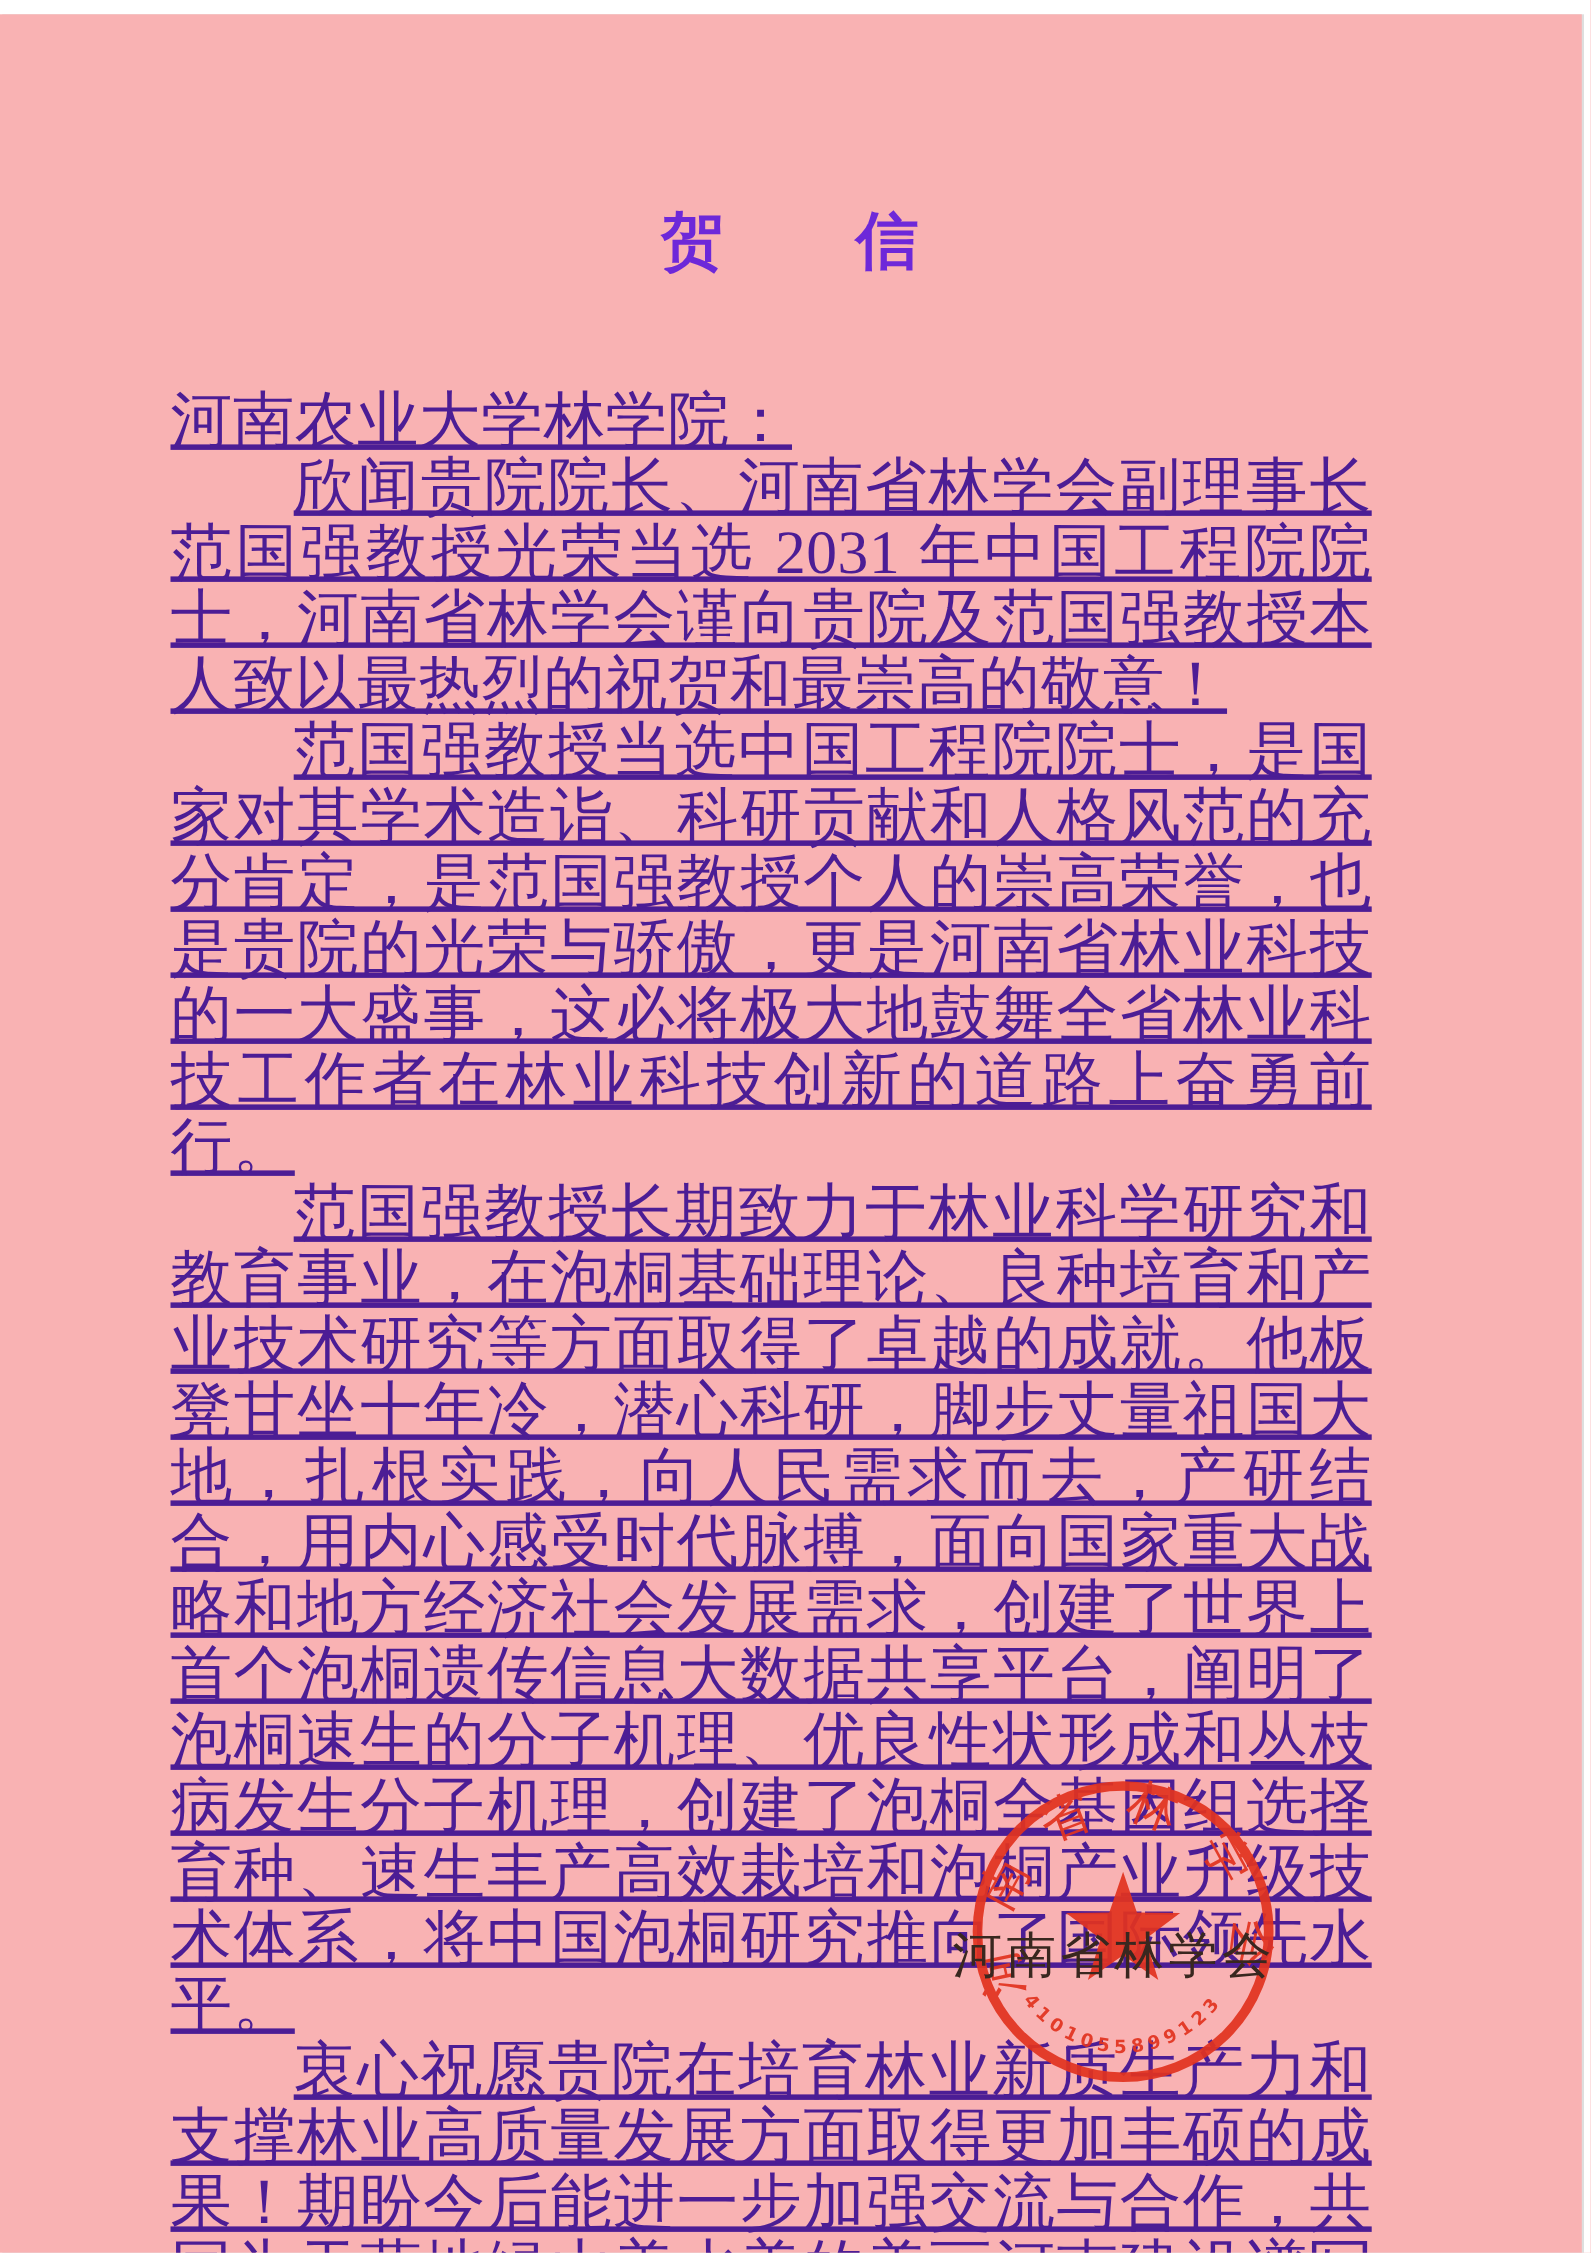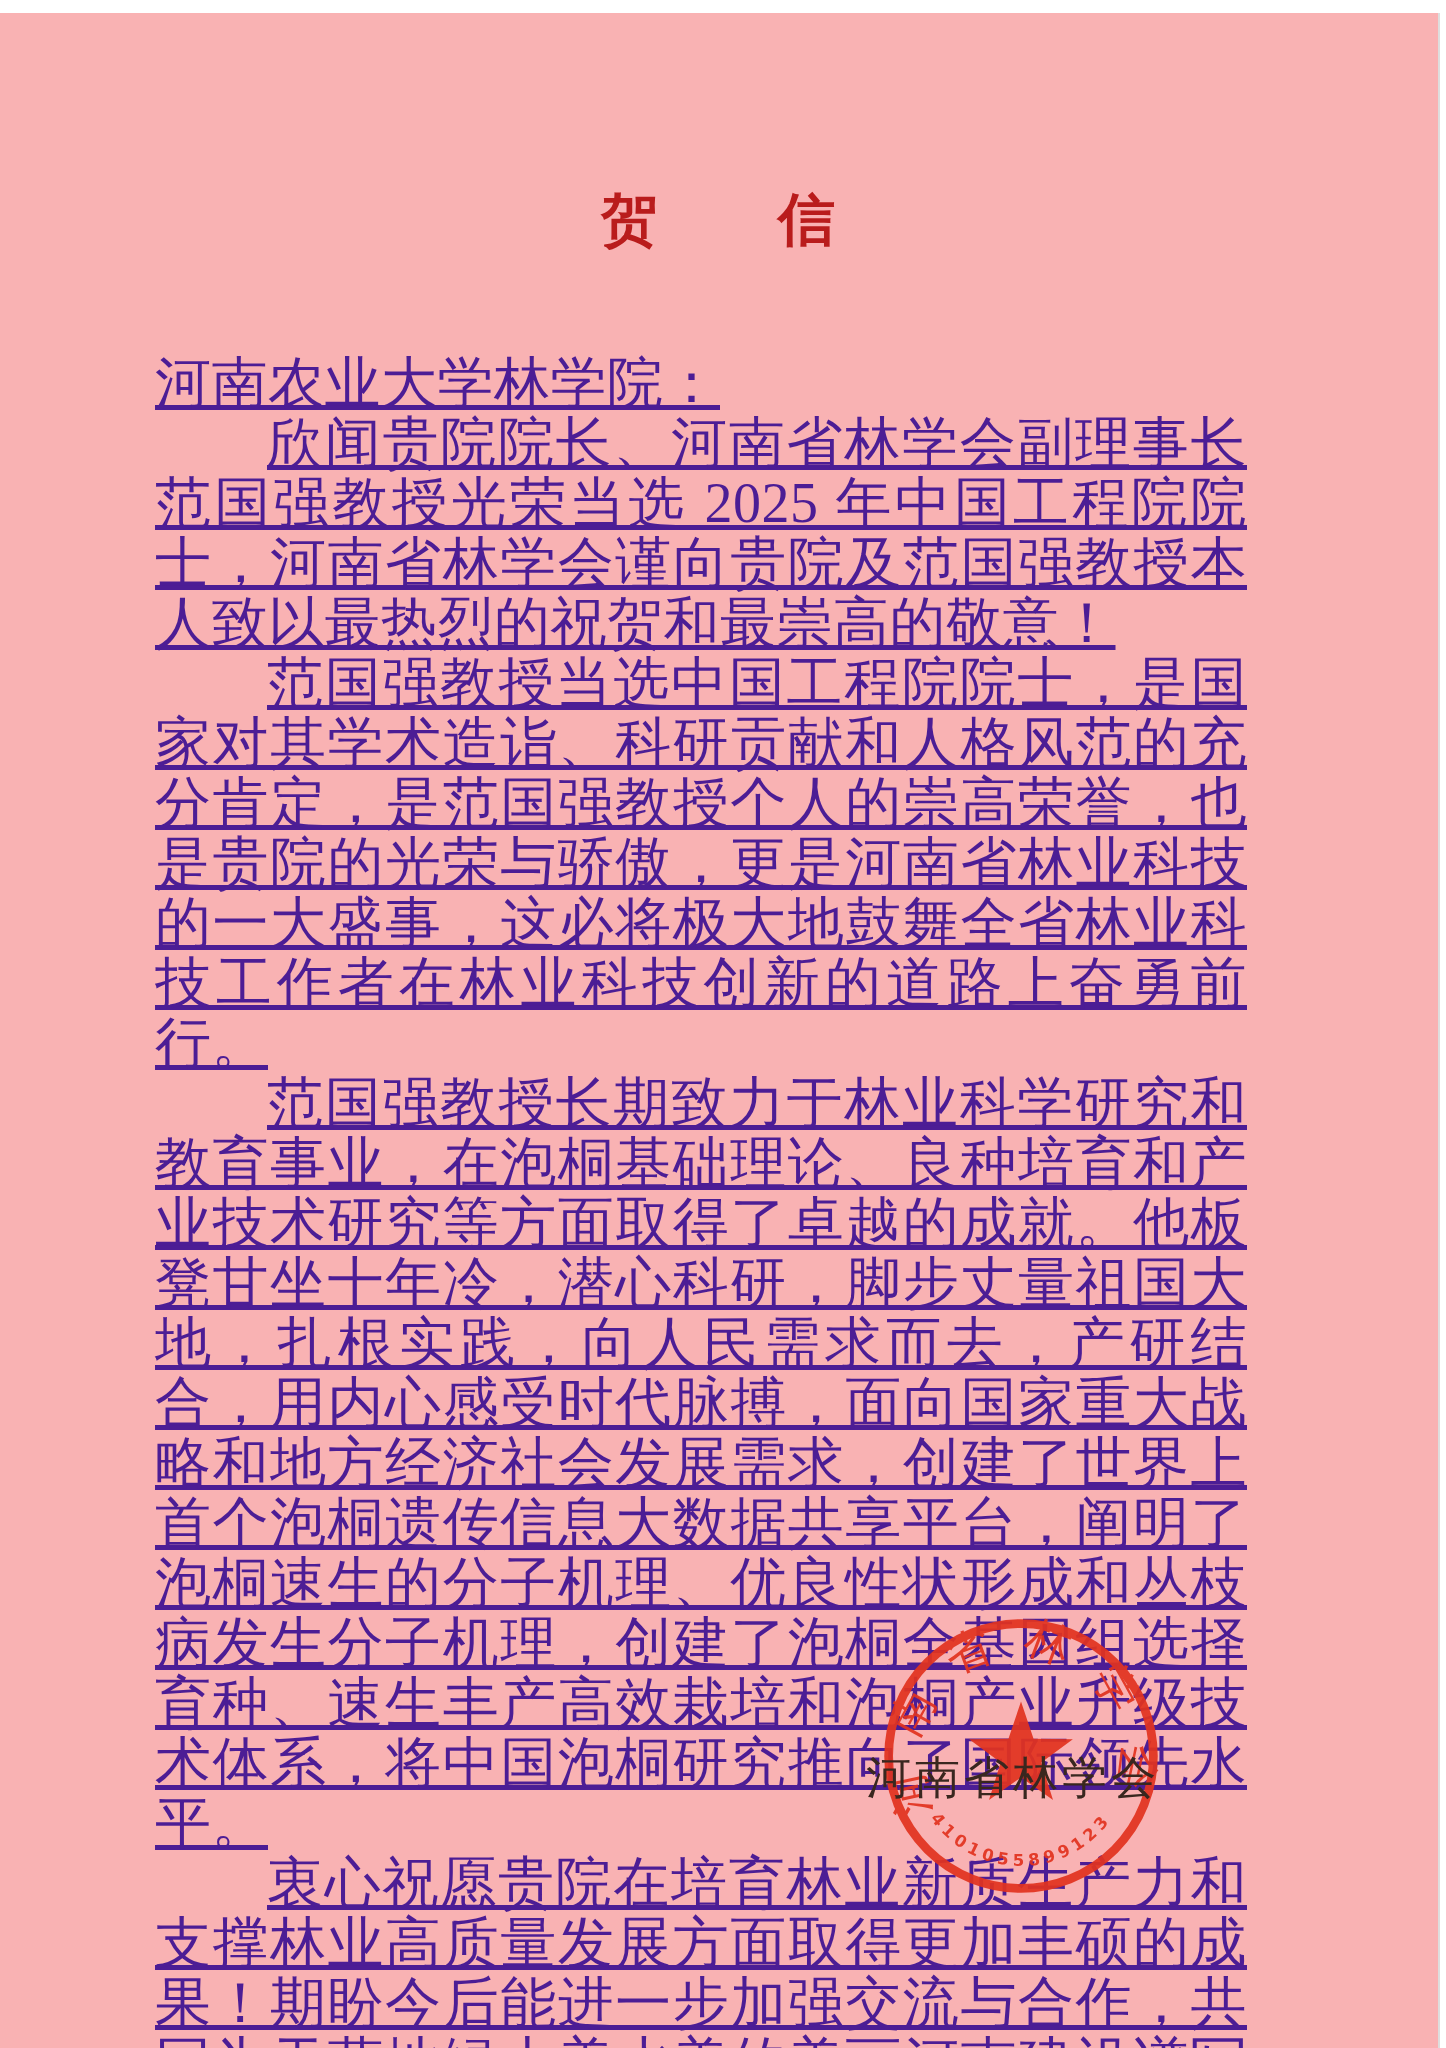--- a/index.html
+++ b/index.html
@@ -18,21 +18,21 @@
     background: #f9b2b3;
     box-shadow: 2px 0 0 rgba(160,160,160,0.35);
   }
   .letter-title {
     position: absolute;
     top: 178px; left: 0;
     width: 100%;
     text-align: center;
     font-size: 57px;
     font-weight: bold;
-    color: #b91c1c;
+    color: #6d28d9;
     line-height: 1;
     letter-spacing: 2px;
   }
   .body-text {
     position: absolute;
     left: 155px; top: 340px;
     width: 1092px;
     font-size: 56px;
     line-height: 60px;
     letter-spacing: 0.5px;
@@ -84,21 +84,21 @@
 </style>
 </head>
 <body>
 
 <div class="paper">
 
   <div class="letter-title">贺　　信</div>
 
   <div class="body-text">
     <div class="salutation">河南农业大学林学院：</div>
-    <p class="para">欣闻贵院院长、河南省林学会副理事长范国强教授光荣当选 2025 年中国工程院院士，河南省林学会谨向贵院及范国强教授本人致以最热烈的祝贺和最崇高的敬意！</p>
+    <p class="para">欣闻贵院院长、河南省林学会副理事长范国强教授光荣当选 2031 年中国工程院院士，河南省林学会谨向贵院及范国强教授本人致以最热烈的祝贺和最崇高的敬意！</p>
     <p class="para">范国强教授当选中国工程院院士，是国家对其学术造诣、科研贡献和人格风范的充分肯定，是范国强教授个人的崇高荣誉，也是贵院的光荣与骄傲，更是河南省林业科技的一大盛事，这必将极大地鼓舞全省林业科技工作者在林业科技创新的道路上奋勇前行。</p>
     <p class="para">范国强教授长期致力于林业科学研究和教育事业，在泡桐基础理论、良种培育和产业技术研究等方面取得了卓越的成就。他板凳甘坐十年冷，潜心科研，脚步丈量祖国大地，扎根实践，向人民需求而去，产研结合，用内心感受时代脉搏，面向国家重大战略和地方经济社会发展需求，创建了世界上首个泡桐遗传信息大数据共享平台，阐明了泡桐速生的分子机理、优良性状形成和丛枝病发生分子机理，创建了泡桐全基因组选择育种、速生丰产高效栽培和泡桐产业升级技术体系，将中国泡桐研究推向了国际领先水平。</p>
     <p class="para">衷心祝愿贵院在培育林业新质生产力和支撑林业高质量发展方面取得更加丰硕的成果！期盼今后能进一步加强交流与合作，共同为天蓝地绿山美水美的美丽河南建设谱写新篇章！</p>
     <p class="para">河南农业大学林学院！</p>
   </div>
 
   <svg class="seal" viewBox="0 0 300 300" xmlns="http://www.w3.org/2000/svg">
     <defs>
       <path id="arcTop" d="M 55.7 194 A 104 104 0 1 1 244.3 194" fill="none"></path>
       <path id="arcBottom" d="M 57.4 214.8 A 113 113 0 0 0 242.6 214.8" fill="none"></path>

